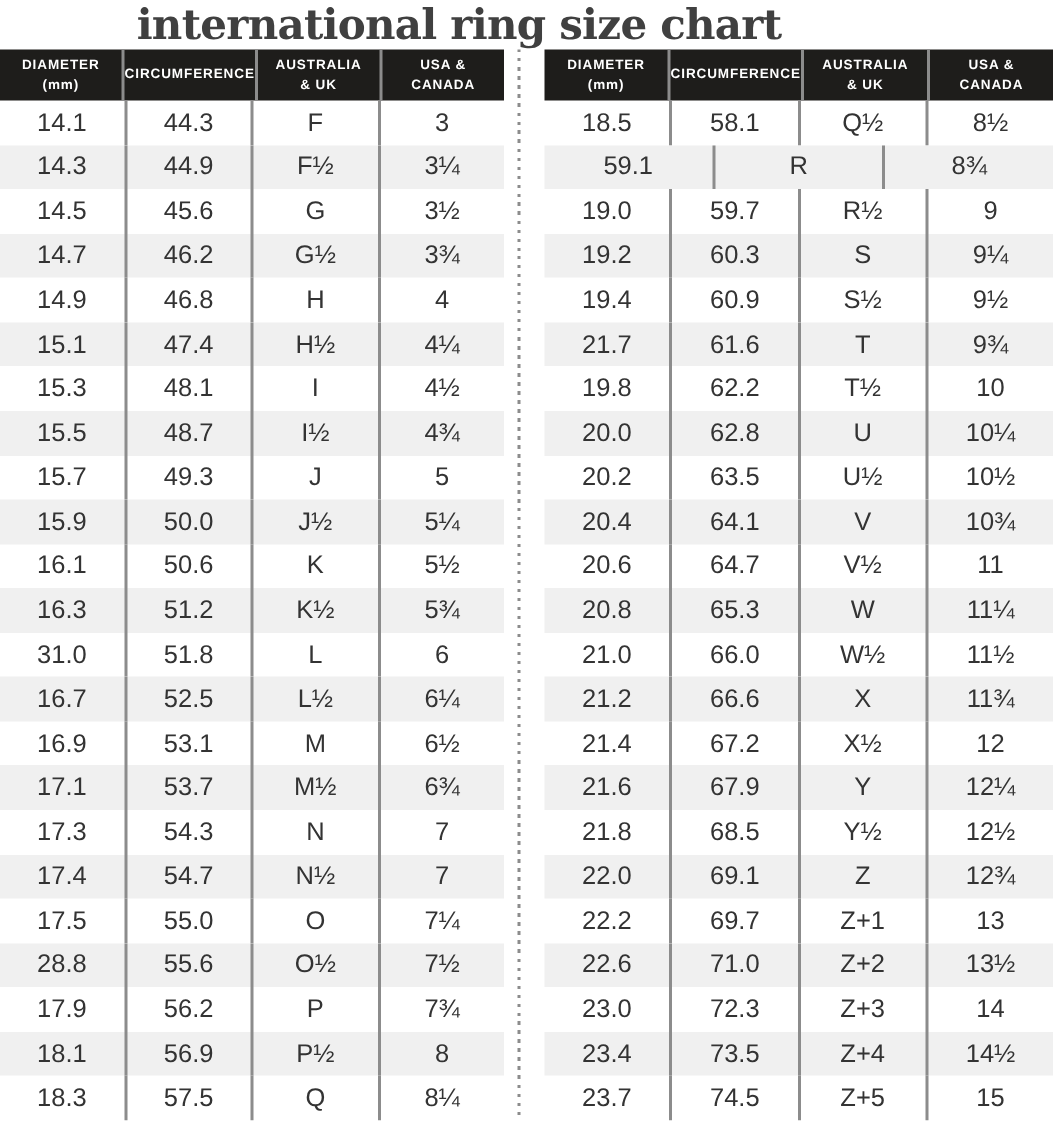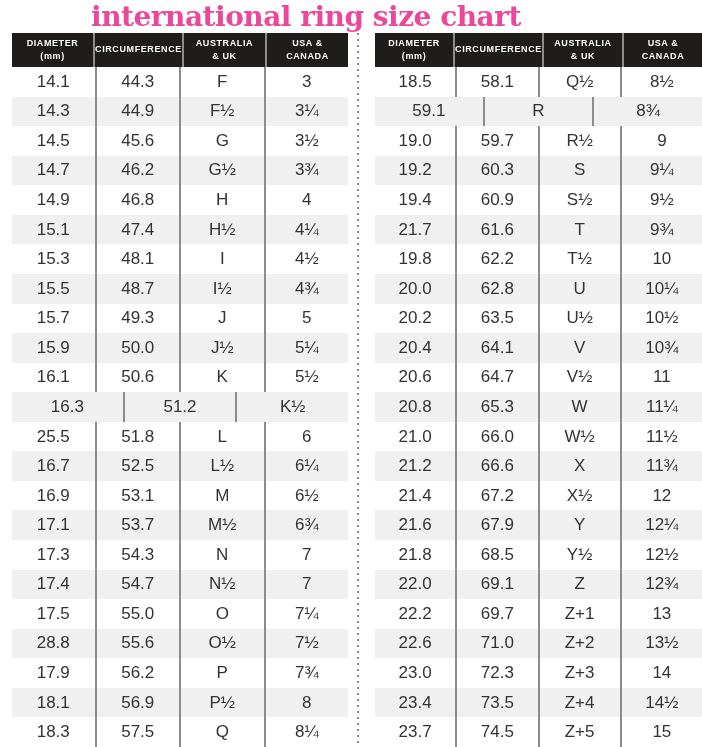--- a/index.html
+++ b/index.html
@@ -12,25 +12,25 @@
   .page { width: 702px; height: 747px; display: flex; flex-direction: column; }
 
   .title {
     height: 33px; flex: 0 0 33px;
     display: flex; align-items: center; justify-content: center;
     margin: 0 90px 0 0;
     font-family: "DejaVu Serif", serif;
     font-weight: 700;
     font-size: 28px;
     letter-spacing: -0.5px;
-    color: #ec4899;
+    color: #404040;
     white-space: nowrap;
   }
 
-  .tables { flex: 1; display: flex; padding-left: 12px; }
+  .tables { flex: 1; display: flex; }
 
   .table { display: flex; flex-direction: column; }
   .table-left  { width: 336px; }
   .table-right { flex: 1; }
 
   .gap { width: 27px; position: relative; }
   .gap::before {
     content: "";
     position: absolute; left: 9px; top: 0; bottom: 0; width: 2px;
     background: repeating-linear-gradient(to bottom, #8c8c8c 0 2px, transparent 2px 6px);
@@ -153,23 +153,24 @@
           <div class="tr">
             <div class="td">16.1</div>
             <div class="td">50.6</div>
             <div class="td">K</div>
             <div class="td">5½</div>
           </div>
           <div class="tr">
             <div class="td">16.3</div>
             <div class="td">51.2</div>
             <div class="td">K½</div>
-          </div>
-          <div class="tr">
-            <div class="td">25.5</div>
+            <div class="td">5¾</div>
+          </div>
+          <div class="tr">
+            <div class="td">31.0</div>
             <div class="td">51.8</div>
             <div class="td">L</div>
             <div class="td">6</div>
           </div>
           <div class="tr">
             <div class="td">16.7</div>
             <div class="td">52.5</div>
             <div class="td">L½</div>
             <div class="td">6¼</div>
           </div>

